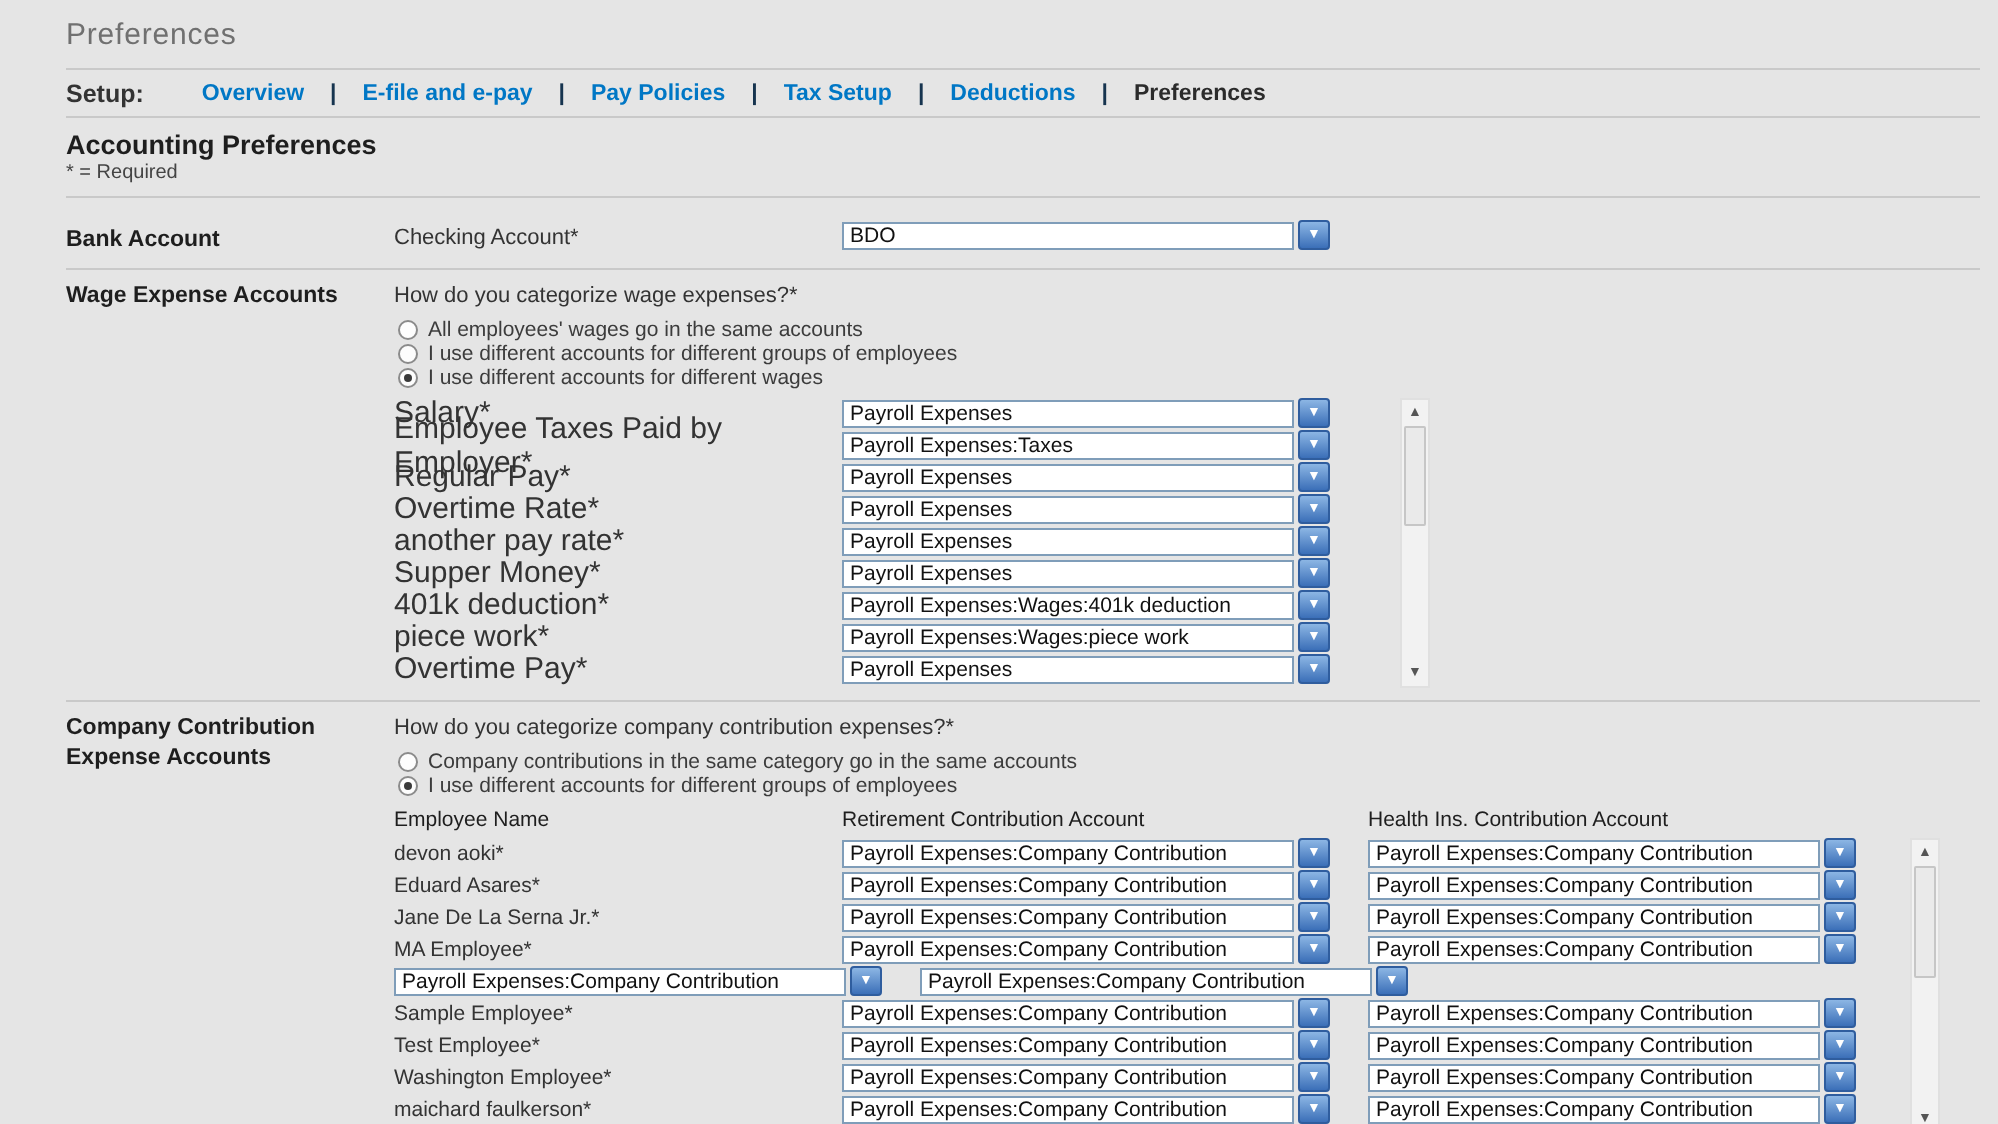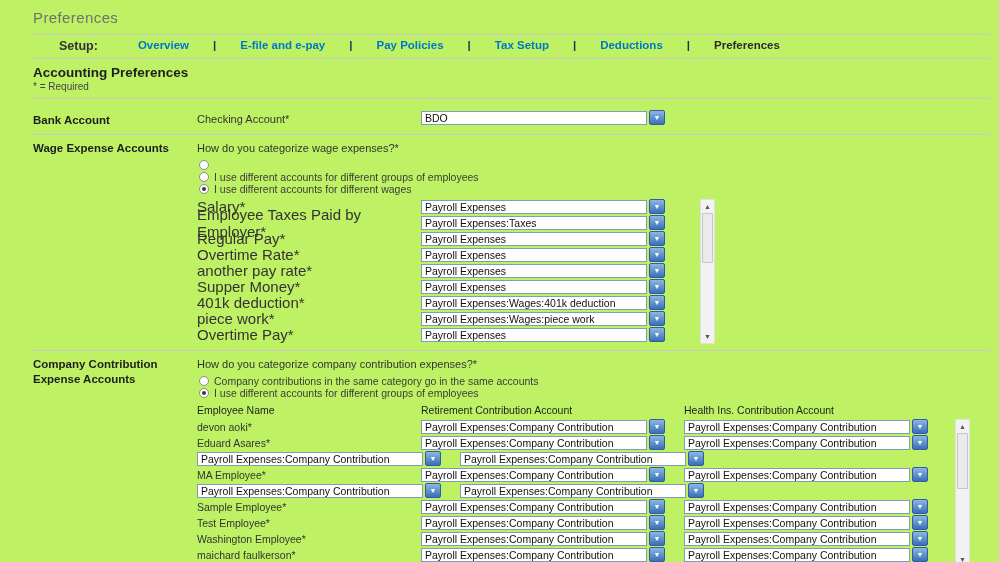--- a/index.html
+++ b/index.html
@@ -1,22 +1,22 @@
 <!DOCTYPE html>
 <html><head>
 <meta charset="utf-8">
 <style>
   * { box-sizing: border-box; }
   body { margin:0; background:#fff; font-family:"Liberation Sans", sans-serif; color:#333; }
-  .page { width:999px; height:562px; overflow:hidden; background:#bef264; position:relative; }
+  .page { width:999px; height:562px; overflow:hidden; background:#e5e5e5; position:relative; }
 
   .page-title { font-size:15px; color:#707070; padding:9px 0 8px 33px; letter-spacing:.4px; }
   .rule { border:none; border-top:1px solid #c9c9c9; margin:0 9px 0 33px; }
 
-  .setup-nav { display:flex; align-items:flex-start; gap:24px; padding:4px 0 4px 33px; font-size:11.5px; height:23px;margin-left:26px; }
+  .setup-nav { display:flex; align-items:center; gap:13px; padding:4px 0 4px 33px; font-size:11.5px; height:23px; }
   .setup-label { font-weight:bold; font-size:12.5px; color:#333; margin-right:16px; }
   .nav-link { color:#0077C5; font-weight:bold; text-decoration:none; cursor:pointer; }
   .nav-sep { color:#16344f; font-weight:bold; }
   .nav-current { color:#2b2b2b; font-weight:bold; }
 
   .section-heading { font-size:13.5px; font-weight:bold; color:#1e1e1e; padding:6px 0 1px 33px; }
   .required-note { font-size:10px; color:#444; padding:0 0 6px 33px; }
 
   .form-section { display:flex; padding:6px 9px 6px 33px; }
   .sec-label { width:164px; flex:none; font-weight:bold; font-size:11.5px; color:#1e1e1e; line-height:1.3; }
@@ -102,20 +102,21 @@
   </div>
   <hr class="rule">
 
   <div class="form-section">
     <div class="sec-label">Wage Expense Accounts</div>
     <div class="sec-content">
       <div class="question">How do you categorize wage expenses?*</div>
 
       <div class="radio-row">
         <span class="radio"></span>
+        <span class="radio-label">All employees' wages go in the same accounts</span>
       </div>
       <div class="radio-row">
         <span class="radio"></span>
         <span class="radio-label">I use different accounts for different groups of employees</span>
       </div>
       <div class="radio-row">
         <span class="radio checked"></span>
         <span class="radio-label">I use different accounts for different wages</span>
       </div>
 
@@ -237,20 +238,21 @@
             <span class="c-ret"><span class="combo">
                   <span class="combo-field">Payroll Expenses:Company Contribution</span>
                   <span class="combo-btn">▼</span>
                 </span></span>
             <span class="combo">
                 <span class="combo-field">Payroll Expenses:Company Contribution</span>
                 <span class="combo-btn">▼</span>
               </span>
           </div>
           <div class="contrib-row">
+            <span class="c-name">Jane De La Serna Jr.*</span>
             <span class="c-ret"><span class="combo">
                   <span class="combo-field">Payroll Expenses:Company Contribution</span>
                   <span class="combo-btn">▼</span>
                 </span></span>
             <span class="combo">
                 <span class="combo-field">Payroll Expenses:Company Contribution</span>
                 <span class="combo-btn">▼</span>
               </span>
           </div>
           <div class="contrib-row">

